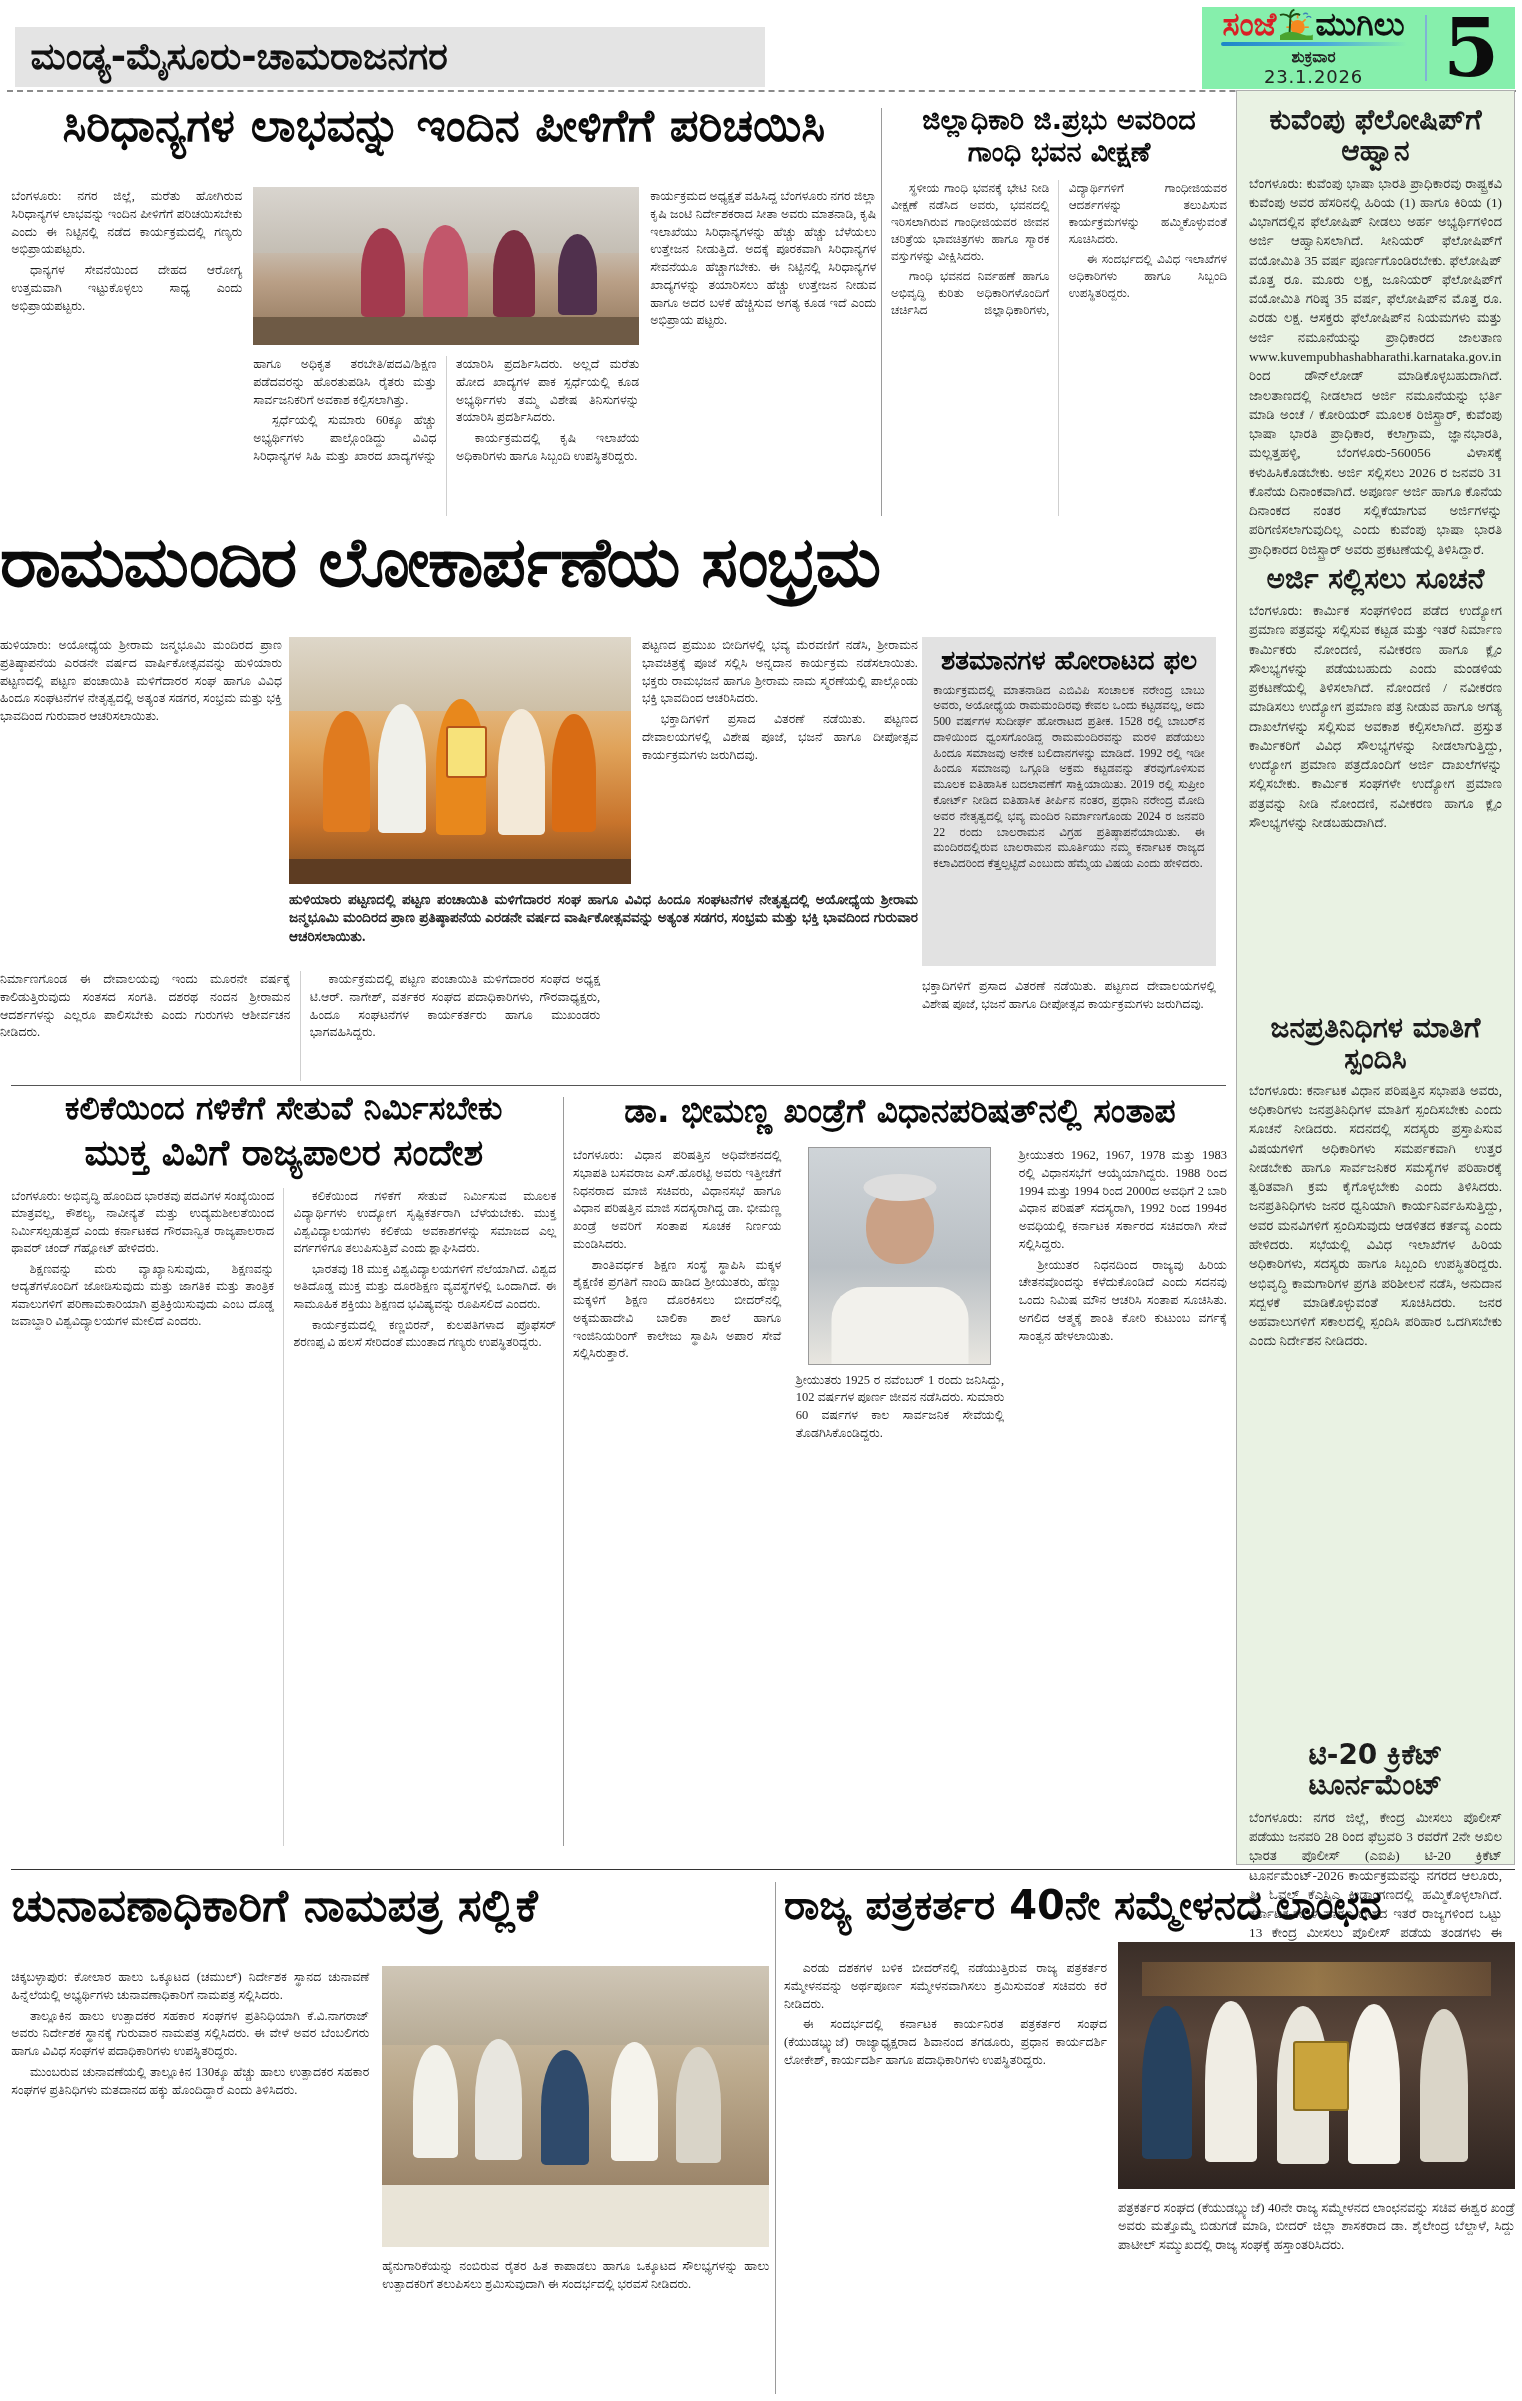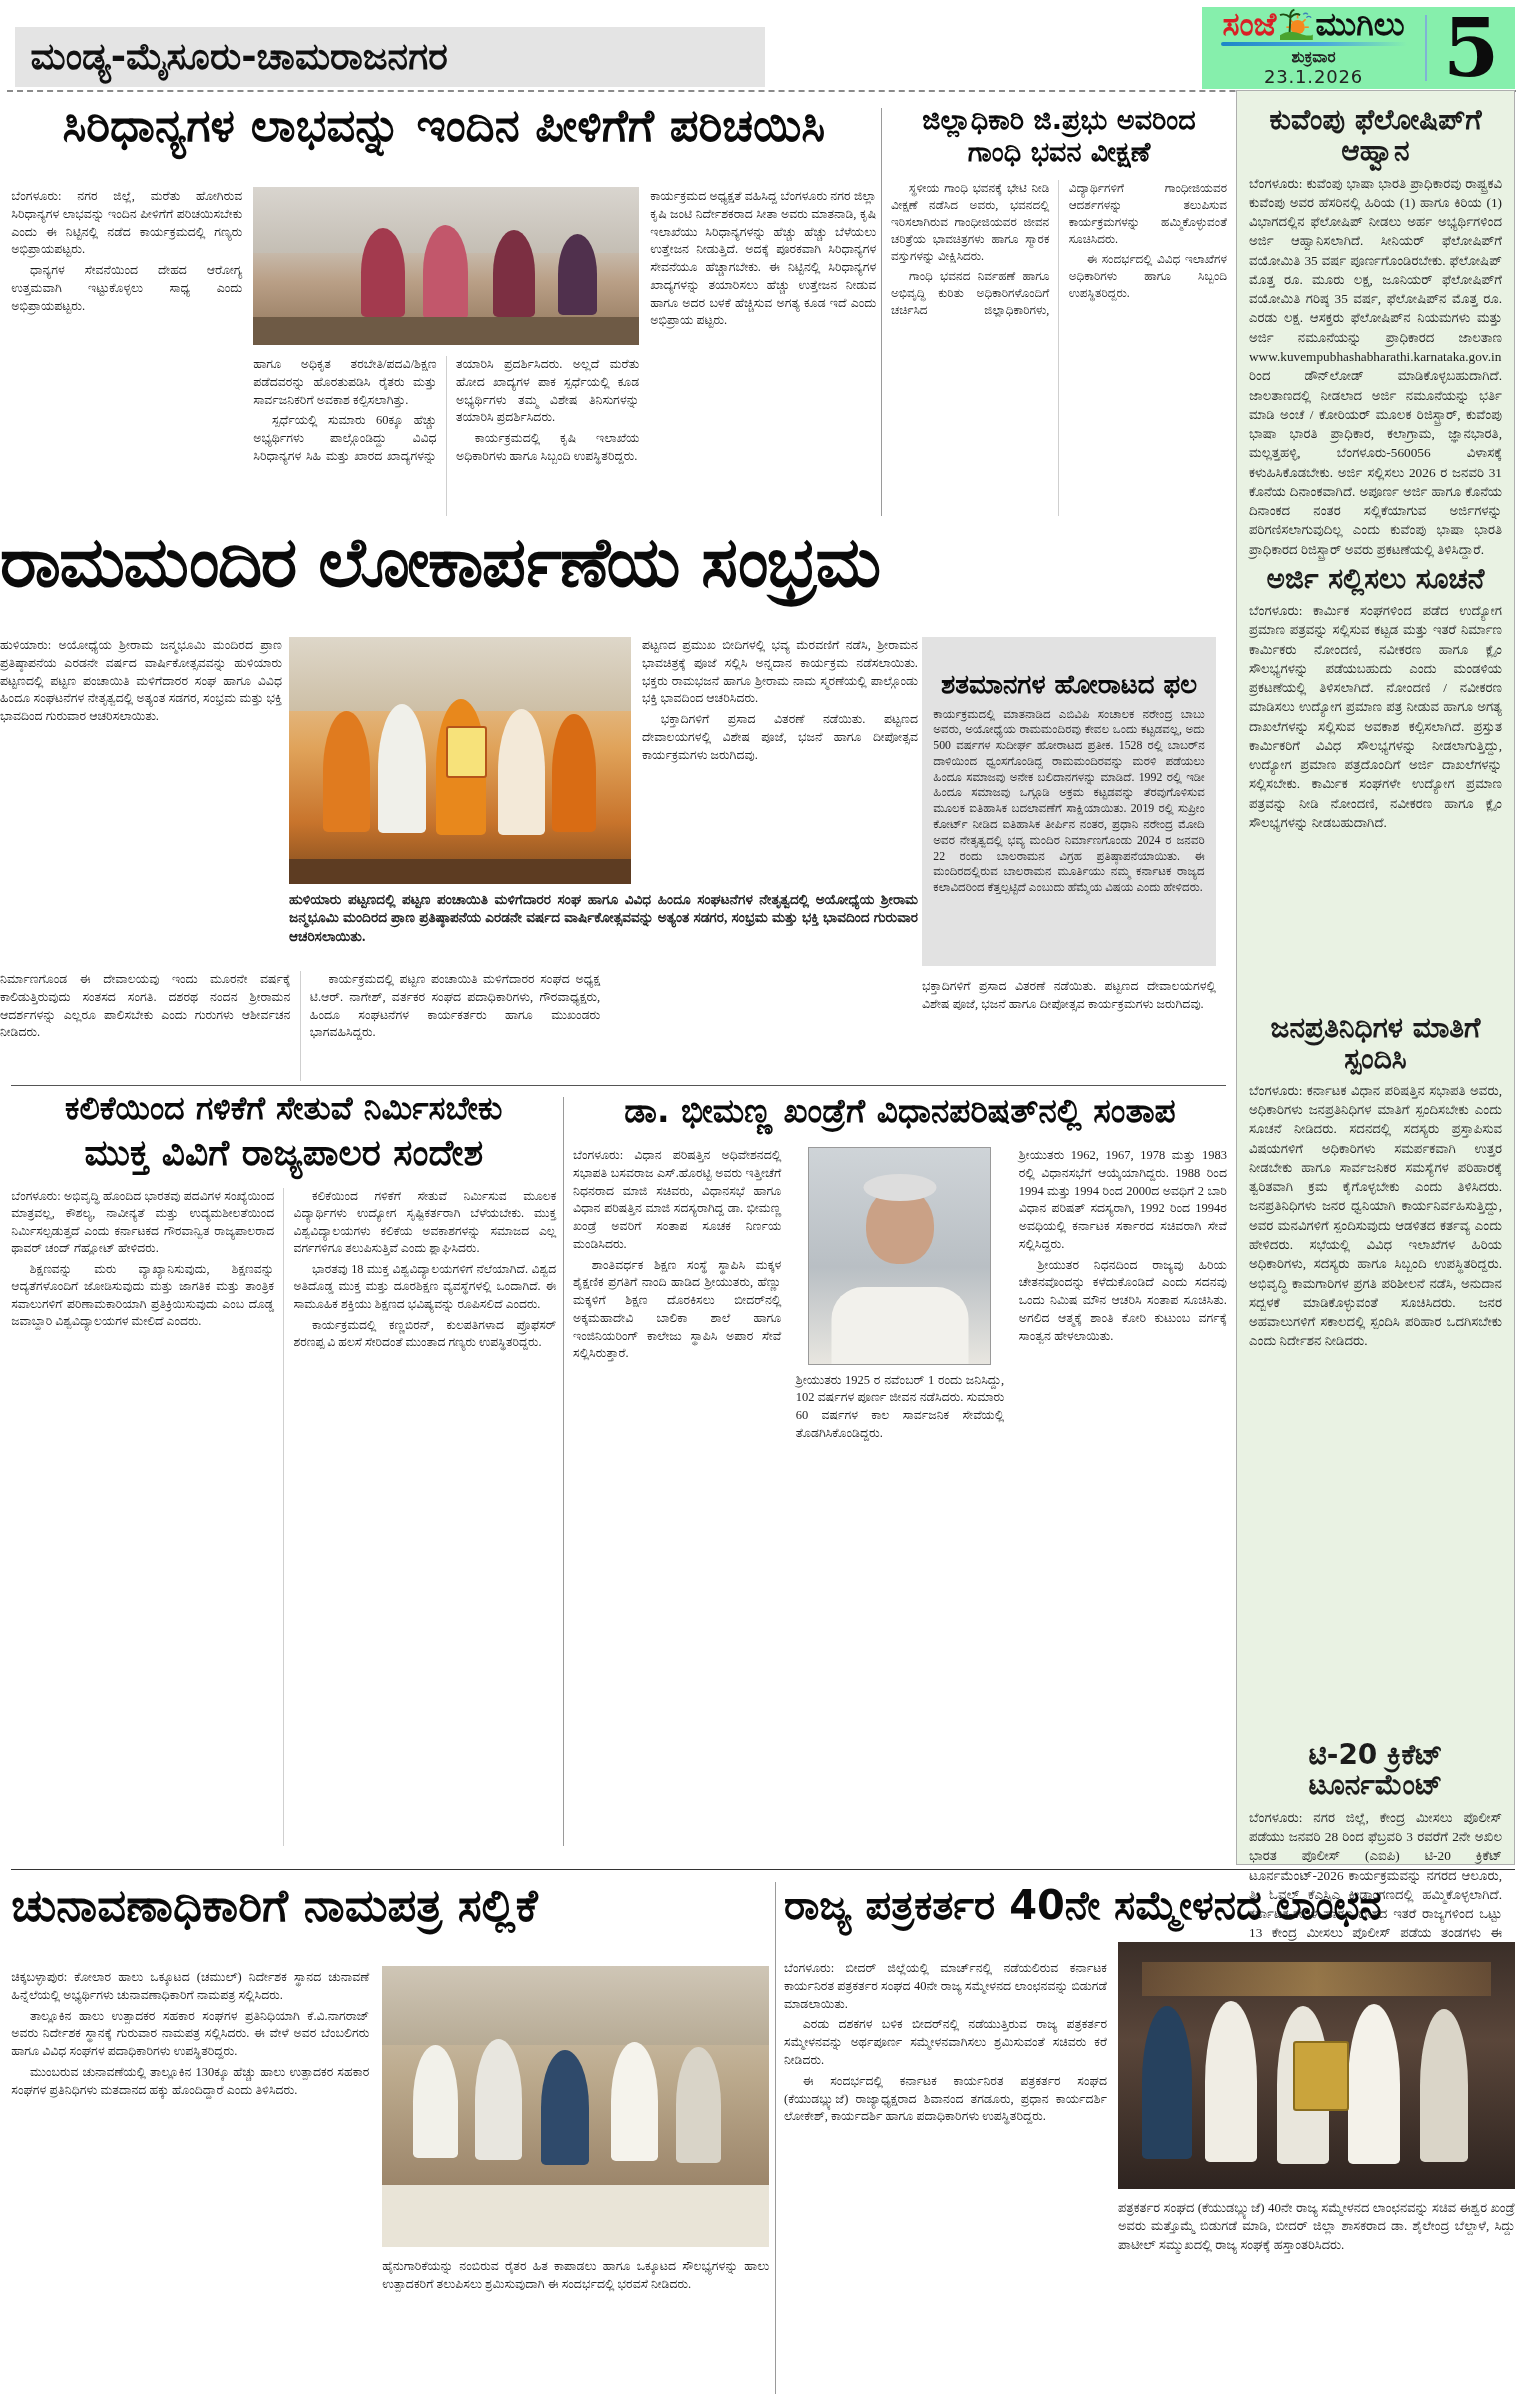--- a/index.html
+++ b/index.html
@@ -152,21 +152,21 @@
       <div class="ph-person" style="left:61%;top:29%;width:47px;height:126px;background:#f3e9d8;"></div>
       <div class="ph-person" style="left:77%;top:31%;width:44px;height:118px;background:#d96c14;"></div>
       <div style="position:absolute;left:46%;top:36%;width:37px;height:48px;background:#f7e27a;border:2.4px solid #b5541a;border-radius:3.2px;"></div>
       <div class="ph-floor" style="background:#5d3c22;height:10%;"></div>
     </div>
     <div class="body-txt" style="position:absolute;left:642px;top:111px;width:276px;height:245px;">
       <p class="lead">ಪಟ್ಟಣದ ಪ್ರಮುಖ ಬೀದಿಗಳಲ್ಲಿ ಭವ್ಯ ಮೆರವಣಿಗೆ ನಡೆಸಿ, ಶ್ರೀರಾಮನ ಭಾವಚಿತ್ರಕ್ಕೆ ಪೂಜೆ ಸಲ್ಲಿಸಿ ಅನ್ನದಾನ ಕಾರ್ಯಕ್ರಮ ನಡೆಸಲಾಯಿತು. ಭಕ್ತರು ರಾಮಭಜನೆ ಹಾಗೂ ಶ್ರೀರಾಮ ನಾಮ ಸ್ಮರಣೆಯಲ್ಲಿ ಪಾಲ್ಗೊಂಡು ಭಕ್ತಿ ಭಾವದಿಂದ ಆಚರಿಸಿದರು.</p>
       <p>ಭಕ್ತಾದಿಗಳಿಗೆ ಪ್ರಸಾದ ವಿತರಣೆ ನಡೆಯಿತು. ಪಟ್ಟಣದ ದೇವಾಲಯಗಳಲ್ಲಿ ವಿಶೇಷ ಪೂಜೆ, ಭಜನೆ ಹಾಗೂ ದೀಪೋತ್ಸವ ಕಾರ್ಯಕ್ರಮಗಳು ಜರುಗಿದವು.</p>
     </div>
     <div class="graybox" style="position:absolute;left:922px;top:111px;width:294px;height:329px;">
-      <div class="headline" style="font-size:26px;margin-bottom:6.5px;margin-top:24px;">ಶತಮಾನಗಳ ಹೋರಾಟದ ಫಲ</div>
+      <div class="headline" style="font-size:26px;margin-bottom:6.5px;">ಶತಮಾನಗಳ ಹೋರಾಟದ ಫಲ</div>
       <div class="body-txt" style="font-size:11.8px;line-height:1.34;">ಕಾರ್ಯಕ್ರಮದಲ್ಲಿ ಮಾತನಾಡಿದ ಎಬಿವಿಪಿ ಸಂಚಾಲಕ ನರೇಂದ್ರ ಬಾಬು ಅವರು, ಅಯೋಧ್ಯೆಯ ರಾಮಮಂದಿರವು ಕೇವಲ ಒಂದು ಕಟ್ಟಡವಲ್ಲ, ಅದು 500 ವರ್ಷಗಳ ಸುದೀರ್ಘ ಹೋರಾಟದ ಪ್ರತೀಕ. 1528 ರಲ್ಲಿ ಬಾಬರ್‌ನ ದಾಳಿಯಿಂದ ಧ್ವಂಸಗೊಂಡಿದ್ದ ರಾಮಮಂದಿರವನ್ನು ಮರಳಿ ಪಡೆಯಲು ಹಿಂದೂ ಸಮಾಜವು ಅನೇಕ ಬಲಿದಾನಗಳನ್ನು ಮಾಡಿದೆ. 1992 ರಲ್ಲಿ ಇಡೀ ಹಿಂದೂ ಸಮಾಜವು ಒಗ್ಗೂಡಿ ಅಕ್ರಮ ಕಟ್ಟಡವನ್ನು ತೆರವುಗೊಳಿಸುವ ಮೂಲಕ ಐತಿಹಾಸಿಕ ಬದಲಾವಣೆಗೆ ಸಾಕ್ಷಿಯಾಯಿತು. 2019 ರಲ್ಲಿ ಸುಪ್ರೀಂ ಕೋರ್ಟ್ ನೀಡಿದ ಐತಿಹಾಸಿಕ ತೀರ್ಪಿನ ನಂತರ, ಪ್ರಧಾನಿ ನರೇಂದ್ರ ಮೋದಿ ಅವರ ನೇತೃತ್ವದಲ್ಲಿ ಭವ್ಯ ಮಂದಿರ ನಿರ್ಮಾಣಗೊಂಡು 2024 ರ ಜನವರಿ 22 ರಂದು ಬಾಲರಾಮನ ವಿಗ್ರಹ ಪ್ರತಿಷ್ಠಾಪನೆಯಾಯಿತು. ಈ ಮಂದಿರದಲ್ಲಿರುವ ಬಾಲರಾಮನ ಮೂರ್ತಿಯು ನಮ್ಮ ಕರ್ನಾಟಕ ರಾಜ್ಯದ ಕಲಾವಿದರಿಂದ ಕೆತ್ತಲ್ಪಟ್ಟಿದೆ ಎಂಬುದು ಹೆಮ್ಮೆಯ ವಿಷಯ ಎಂದು ಹೇಳಿದರು.</div>
     </div>
     <div class="caption" style="position:absolute;left:289px;top:365px;width:629px;height:71px;">ಹುಳಿಯಾರು ಪಟ್ಟಣದಲ್ಲಿ ಪಟ್ಟಣ ಪಂಚಾಯಿತಿ ಮಳಿಗೆದಾರರ ಸಂಘ ಹಾಗೂ ವಿವಿಧ ಹಿಂದೂ ಸಂಘಟನೆಗಳ ನೇತೃತ್ವದಲ್ಲಿ ಅಯೋಧ್ಯೆಯ ಶ್ರೀರಾಮ ಜನ್ಮಭೂಮಿ ಮಂದಿರದ ಪ್ರಾಣ ಪ್ರತಿಷ್ಠಾಪನೆಯ ಎರಡನೇ ವರ್ಷದ ವಾರ್ಷಿಕೋತ್ಸವವನ್ನು ಅತ್ಯಂತ ಸಡಗರ, ಸಂಭ್ರಮ ಮತ್ತು ಭಕ್ತಿ ಭಾವದಿಂದ ಗುರುವಾರ ಆಚರಿಸಲಾಯಿತು.</div>
     <div class="body-txt cols3" style="position:absolute;left:0;top:445px;width:910px;height:110px;">
       <p class="lead">ನಿರ್ಮಾಣಗೊಂಡ ಈ ದೇವಾಲಯವು ಇಂದು ಮೂರನೇ ವರ್ಷಕ್ಕೆ ಕಾಲಿಡುತ್ತಿರುವುದು ಸಂತಸದ ಸಂಗತಿ. ದಶರಥ ನಂದನ ಶ್ರೀರಾಮನ ಆದರ್ಶಗಳನ್ನು ಎಲ್ಲರೂ ಪಾಲಿಸಬೇಕು ಎಂದು ಗುರುಗಳು ಆಶೀರ್ವಚನ ನೀಡಿದರು.</p>
       <p>ಕಾರ್ಯಕ್ರಮದಲ್ಲಿ ಪಟ್ಟಣ ಪಂಚಾಯಿತಿ ಮಳಿಗೆದಾರರ ಸಂಘದ ಅಧ್ಯಕ್ಷ ಟಿ.ಆರ್. ನಾಗೇಶ್, ವರ್ತಕರ ಸಂಘದ ಪದಾಧಿಕಾರಿಗಳು, ಗೌರವಾಧ್ಯಕ್ಷರು, ಹಿಂದೂ ಸಂಘಟನೆಗಳ ಕಾರ್ಯಕರ್ತರು ಹಾಗೂ ಮುಖಂಡರು ಭಾಗವಹಿಸಿದ್ದರು.</p>
     </div>
     <div class="body-txt" style="position:absolute;left:922px;top:452px;width:294px;height:103px;">
       <p class="lead">ಭಕ್ತಾದಿಗಳಿಗೆ ಪ್ರಸಾದ ವಿತರಣೆ ನಡೆಯಿತು. ಪಟ್ಟಣದ ದೇವಾಲಯಗಳಲ್ಲಿ ವಿಶೇಷ ಪೂಜೆ, ಭಜನೆ ಹಾಗೂ ದೀಪೋತ್ಸವ ಕಾರ್ಯಕ್ರಮಗಳು ಜರುಗಿದವು.</p>
     </div>
@@ -233,21 +233,20 @@
     <div class="body-txt" style="position:absolute;left:371px;top:379px;width:387px;height:134px;">
       <p class="lead">ಹೈನುಗಾರಿಕೆಯನ್ನು ನಂಬಿರುವ ರೈತರ ಹಿತ ಕಾಪಾಡಲು ಹಾಗೂ ಒಕ್ಕೂಟದ ಸೌಲಭ್ಯಗಳನ್ನು ಹಾಲು ಉತ್ಪಾದಕರಿಗೆ ತಲುಪಿಸಲು ಶ್ರಮಿಸುವುದಾಗಿ ಈ ಸಂದರ್ಭದಲ್ಲಿ ಭರವಸೆ ನೀಡಿದರು.</p>
     </div>
   </div>
 
   <div class="abs v-rule" style="left:775px;top:1882px;height:512px;"></div>
 
   <div class="abs" style="left:784px;top:1879px;width:731px;height:516px;">
     <div class="headline" style="position:absolute;left:0;top:4.8px;width:100%;font-size:40px;line-height:1.08;text-align:left;">ರಾಜ್ಯ ಪತ್ರಕರ್ತರ 40ನೇ ಸಮ್ಮೇಳನದ ಲಾಂಛನ</div>
     <div class="body-txt" style="position:absolute;left:0;top:81px;width:323px;height:433px;">
-      <p class="lead">ಬೆಂಗಳೂರು: ಬೀದರ್ ಜಿಲ್ಲೆಯಲ್ಲಿ ಮಾರ್ಚ್‌ನಲ್ಲಿ ನಡೆಯಲಿರುವ ಕರ್ನಾಟಕ ಕಾರ್ಯನಿರತ ಪತ್ರಕರ್ತರ ಸಂಘದ 40ನೇ ರಾಜ್ಯ ಸಮ್ಮೇಳನದ ಲಾಂಛನವನ್ನು ಬಿಡುಗಡೆ ಮಾಡಲಾಯಿತು.</p>
       <p>ಎರಡು ದಶಕಗಳ ಬಳಿಕ ಬೀದರ್‌ನಲ್ಲಿ ನಡೆಯುತ್ತಿರುವ ರಾಜ್ಯ ಪತ್ರಕರ್ತರ ಸಮ್ಮೇಳನವನ್ನು ಅರ್ಥಪೂರ್ಣ ಸಮ್ಮೇಳನವಾಗಿಸಲು ಶ್ರಮಿಸುವಂತೆ ಸಚಿವರು ಕರೆ ನೀಡಿದರು.</p>
       <p>ಈ ಸಂದರ್ಭದಲ್ಲಿ ಕರ್ನಾಟಕ ಕಾರ್ಯನಿರತ ಪತ್ರಕರ್ತರ ಸಂಘದ (ಕೆಯುಡಬ್ಲ್ಯುಜೆ) ರಾಜ್ಯಾಧ್ಯಕ್ಷರಾದ ಶಿವಾನಂದ ತಗಡೂರು, ಪ್ರಧಾನ ಕಾರ್ಯದರ್ಶಿ ಲೋಕೇಶ್, ಕಾರ್ಯದರ್ಶಿ ಹಾಗೂ ಪದಾಧಿಕಾರಿಗಳು ಉಪಸ್ಥಿತರಿದ್ದರು.</p>
     </div>
     <div class="photo" style="position:absolute;left:334px;top:63px;width:397px;height:247px;background:linear-gradient(#3a2e28 0%,#5a463a 40%,#2e2420 100%);">
       <div style="position:absolute;left:6%;top:8%;width:88%;height:14%;background:linear-gradient(90deg,#7a5a3a,#caa05a,#7a5a3a);opacity:.6;"></div>
       <div class="ph-person" style="left:6%;top:26%;width:50px;height:153px;background:#26415e;"></div>
       <div class="ph-person" style="left:22%;top:24%;width:52px;height:161px;background:#f0ede4;"></div>
       <div class="ph-person" style="left:40%;top:26%;width:52px;height:158px;background:#e9e6dc;"></div>
       <div class="ph-person" style="left:58%;top:25%;width:52px;height:160px;background:#f4f2ea;"></div>
       <div class="ph-person" style="left:76%;top:27%;width:48px;height:153px;background:#dad5c8;"></div>

